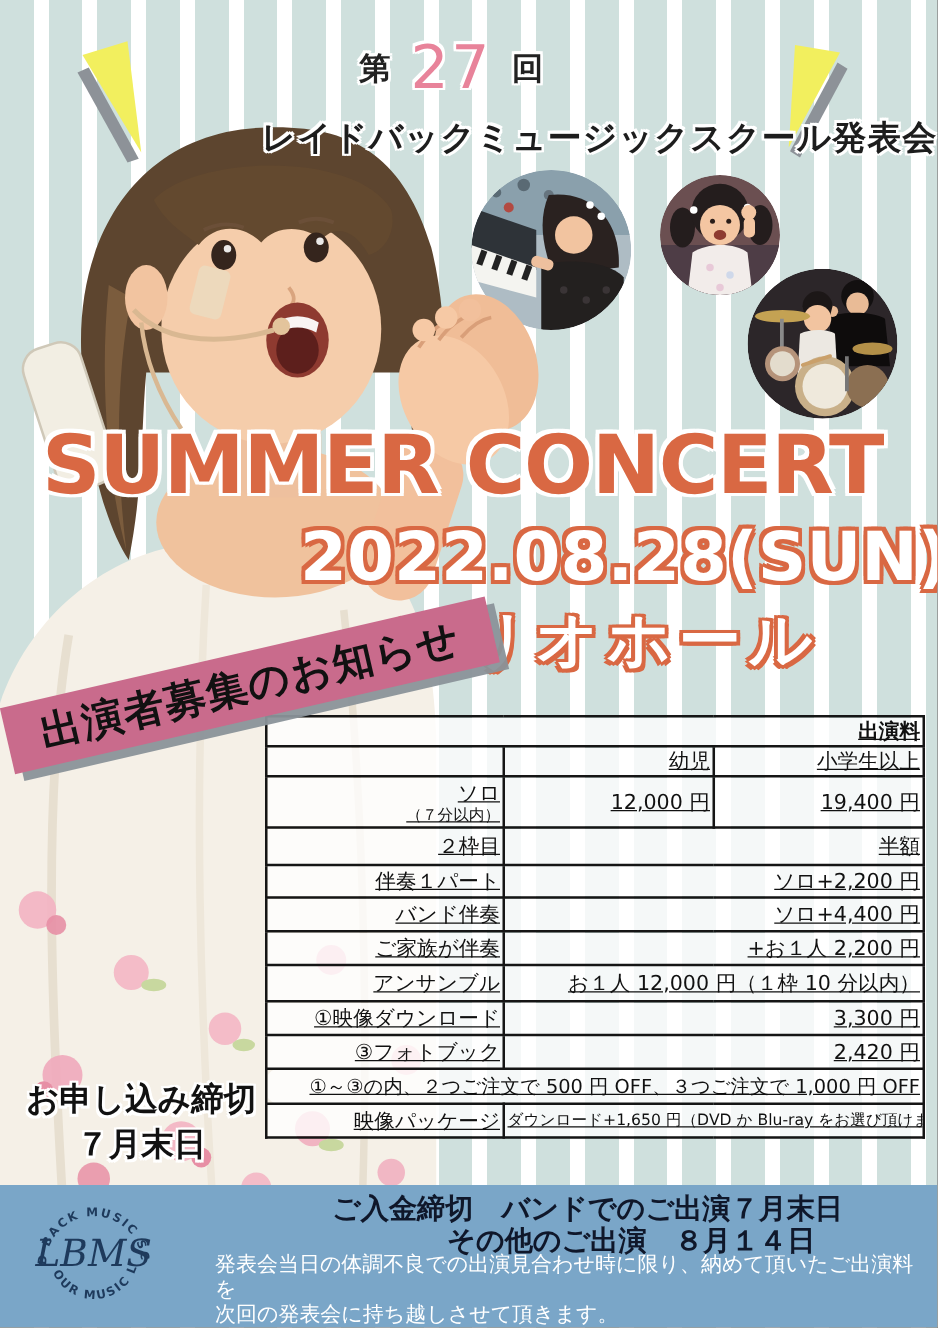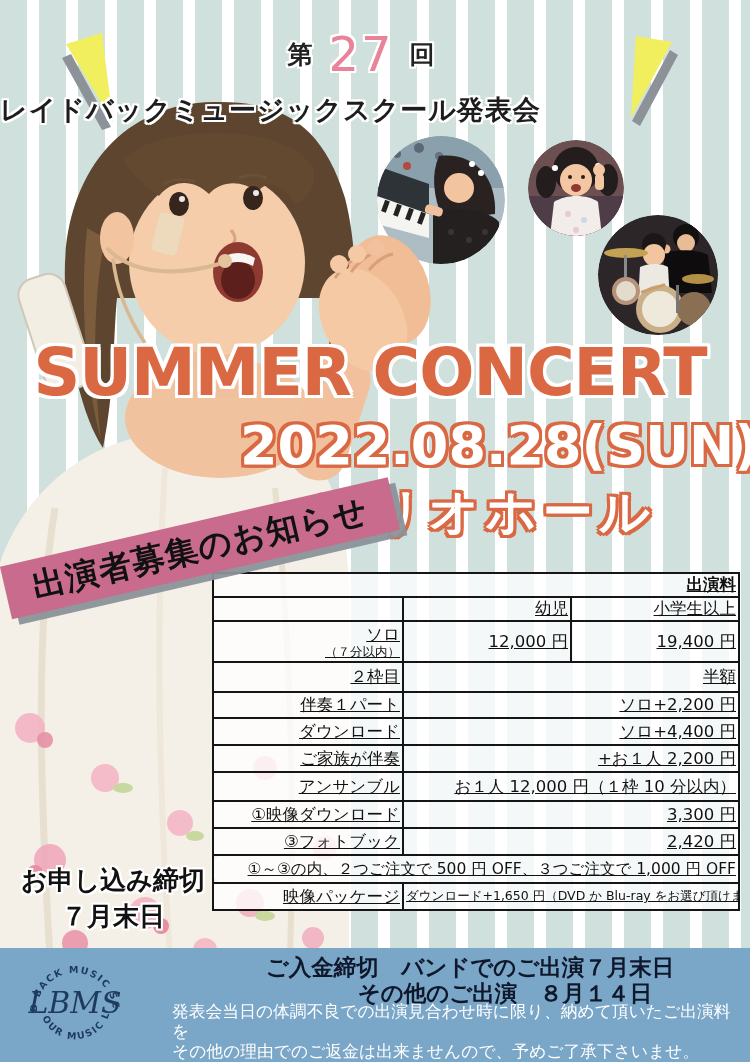--- a/index.html
+++ b/index.html
@@ -11,21 +11,21 @@
   .abs{position:absolute;}
   
   .ow{ text-shadow:-2px -2px 0 #fff,2px -2px 0 #fff,-2px 2px 0 #fff,2px 2px 0 #fff,0 -2px 0 #fff,0 2px 0 #fff,-2px 0 0 #fff,2px 0 0 #fff; }
   .ow3{ text-shadow:-3px -3px 0 #fff,3px -3px 0 #fff,-3px 3px 0 #fff,3px 3px 0 #fff,0 -3px 0 #fff,0 3px 0 #fff,-3px 0 0 #fff,3px 0 0 #fff; }
   .oo{ color:#fff; text-shadow:-3px -3px 0 #d96843,3px -3px 0 #d96843,-3px 3px 0 #d96843,3px 3px 0 #d96843,0 -3px 0 #d96843,0 3px 0 #d96843,-3px 0 0 #d96843,3px 0 0 #d96843,0 0 3px #d96843; }
   
   .edition{top:30px;left:0;width:750px;text-align:center;z-index:5;transform:translateX(-14px);
     display:flex;align-items:center;justify-content:center;gap:16px;}
   .edition .kanji{font-size:25px;color:#222;font-weight:bold;}
   .edition .num{font-size:48px;line-height:1;color:#e8839a;font-weight:normal;letter-spacing:2px;text-align:right;}
-  .school-line{top:92px;left:0;width:750px;text-align:left;z-index:5;
+  .school-line{top:92px;left:0;width:750px;text-align:right;z-index:5;
     font-size:27px;font-weight:bold;color:#1d1d1d;letter-spacing:1px;}
   
   .title{top:340px;left:0;width:740px;text-align:center;z-index:5;
     font-size:65px;line-height:1;font-weight:bold;color:#d96843;letter-spacing:-1px;}
   .date-line{top:419px;left:240px;width:490px;text-align:center;z-index:5;
     font-size:54px;line-height:1;font-weight:bold;white-space:nowrap;}
   .venue-line{top:487px;left:240px;width:490px;text-align:center;z-index:5;
     font-size:50px;line-height:1;font-weight:bold;letter-spacing:6px;white-space:nowrap;}
   
   .banner{top:566px;left:6px;width:398px;height:54px;z-index:6;
@@ -272,21 +272,21 @@
       </tr>
       <tr class="rD">
         <td>２枠目</td>
         <td colspan="2">半額</td>
       </tr>
       <tr class="rE">
         <td>伴奏１パート</td>
         <td colspan="2">ソロ+2,200 円</td>
       </tr>
       <tr class="rF">
-        <td>ダウンロード</td>
+        <td>バンド伴奏</td>
         <td colspan="2">ソロ+4,400 円</td>
       </tr>
       <tr class="rF">
         <td>ご家族が伴奏</td>
         <td colspan="2">+お１人 2,200 円</td>
       </tr>
       <tr class="rG">
         <td>アンサンブル</td>
         <td colspan="2">お１人 12,000 円（１枠 10 分以内）</td>
       </tr>
@@ -327,17 +327,18 @@
         <textPath href="#arcBottom" startOffset="50%" text-anchor="middle">FOR YOUR MUSIC LIFE •</textPath>
       </text>
       <text x="51" y="61" text-anchor="middle" font-size="30" font-style="italic" fill="#1e3a5c" font-family="DejaVu Serif, serif">LBMS</text>
     </svg>
     <div class="payment">
       <div>ご入金締切　バンドでのご出演７月末日</div>
       <div class="l2">その他のご出演　８月１４日</div>
     </div>
     <div class="notes">
       <div>発表会当日の体調不良での出演見合わせ時に限り、納めて頂いたご出演料を</div>
+      <div>次回の発表会に持ち越しさせて頂きます。</div>
       <div>その他の理由でのご返金は出来ませんので、予めご了承下さいませ。</div>
     </div>
   </div>
 
 </div>
 
 </body></html>

